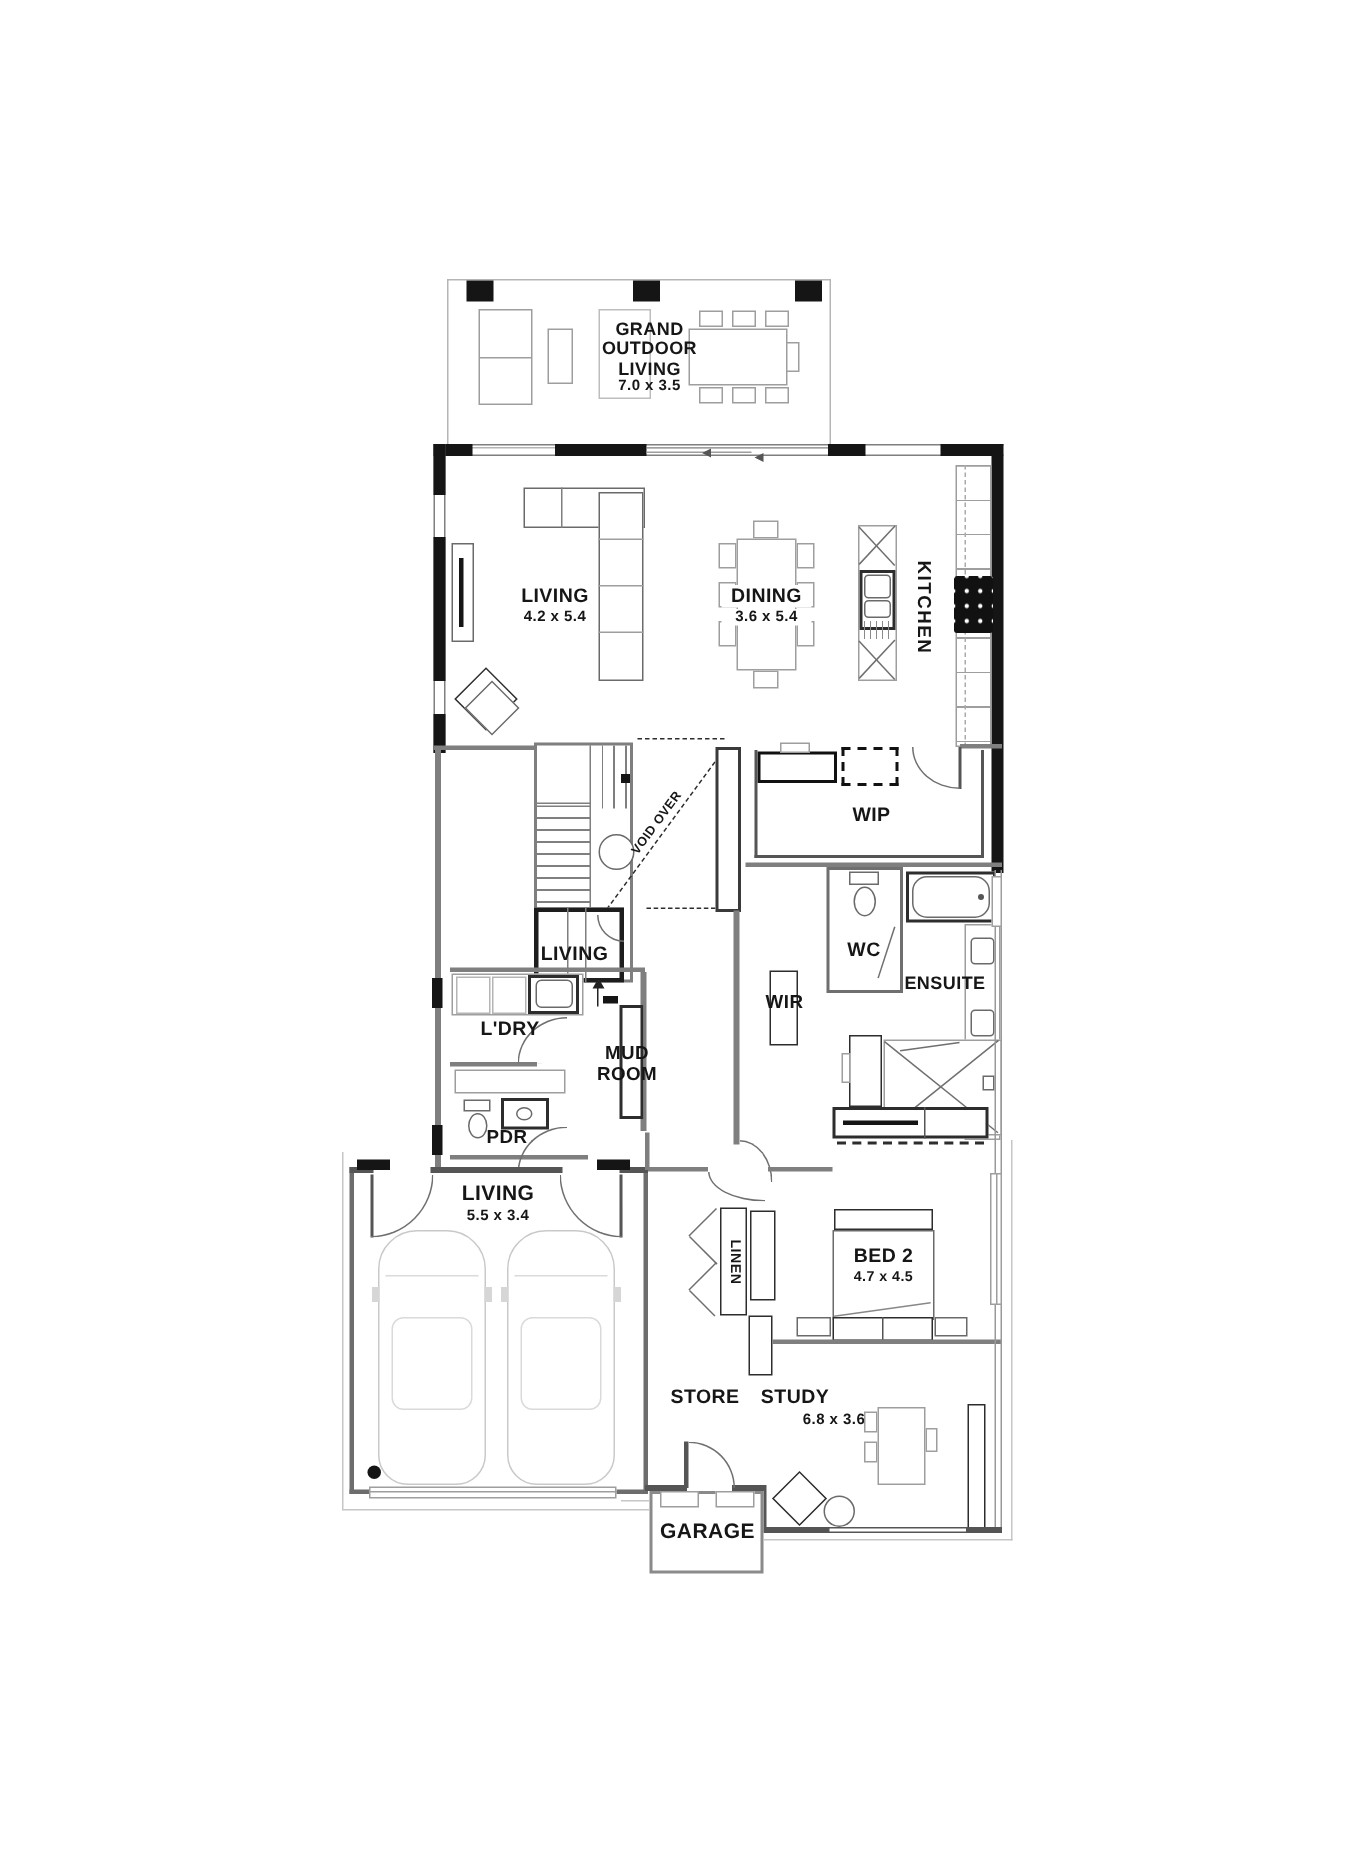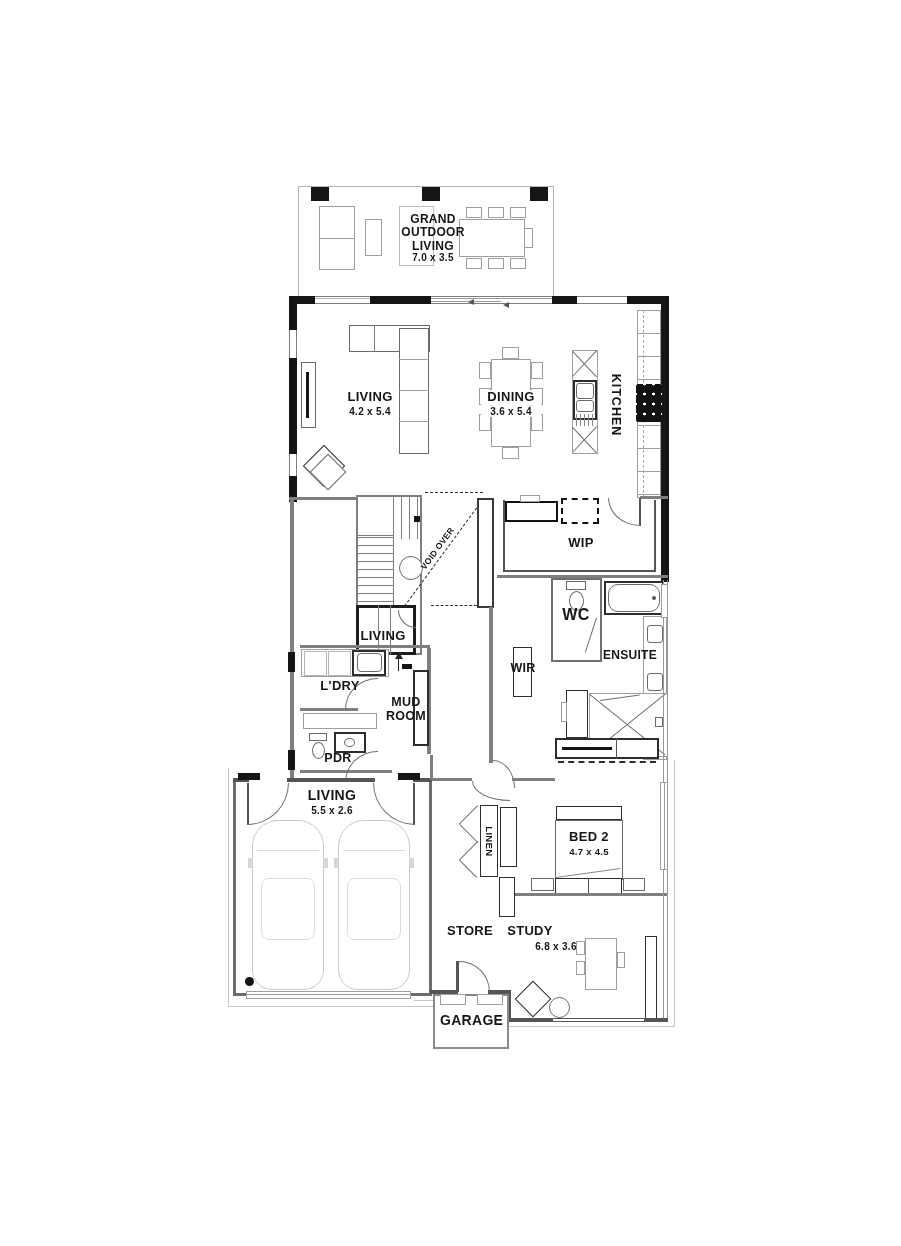--- a/index.html
+++ b/index.html
@@ -155,21 +155,21 @@
   <div class="a w" style="left:288px;top:652px;width:7px;height:20px"></div>
   <div class="a w" style="left:288px;top:750px;width:7px;height:20px"></div>
   <div class="a gw" style="left:300px;top:645px;width:130px;height:3px"></div>
   <div class="a gw" style="left:300px;top:708px;width:58px;height:3px"></div>
   <div class="a gw" style="left:300px;top:770px;width:92px;height:3px"></div>
 
   <div class="a room" style="left:551px;top:578px;width:51px;height:84px;border-color:#6f6f6f"></div>
   <div class="a fm" style="left:566px;top:581px;width:20px;height:9px"></div>
   <div class="a fm" style="left:569px;top:591px;width:15px;height:20px;border-radius:50%"></div>
   <div class="a dg" style="left:597px;top:618px;width:36px;transform:rotate(108deg)"></div>
-  <div class="lbl" style="left:556px;top:606px;width:40px;font-size:16px">WC</div>
+  <div class="lbl" style="left:556px;top:626px;width:40px;font-size:13px">WC</div>
 
   <div class="a fd" style="left:604px;top:581px;width:60px;height:34px"></div>
   <div class="a fm" style="left:608px;top:584px;width:52px;height:28px;border-radius:10px"></div>
   <div class="a" style="left:652px;top:596px;width:4px;height:4px;background:#555;border-radius:50%"></div>
   <div class="a f" style="left:643px;top:616px;width:24px;height:144px"></div>
   <div class="a fm" style="left:647px;top:625px;width:16px;height:18px;border-radius:3px"></div>
   <div class="a fm" style="left:647px;top:673px;width:16px;height:18px;border-radius:3px"></div>
   <div class="a f" style="left:589px;top:693px;width:79px;height:64px"></div>
   <div class="a dg" style="left:590px;top:694px;width:97px;transform:rotate(38.8deg)"></div>
   <div class="a dg" style="left:666px;top:694px;width:97px;transform:rotate(141.2deg)"></div>
@@ -193,21 +193,21 @@
   <div class="a fl" style="left:328px;top:651px;width:23px;height:25px;border-color:#b5b5b5"></div>
   <div class="a fd" style="left:352px;top:650px;width:34px;height:26px"></div>
   <div class="a fm" style="left:357px;top:653px;width:25px;height:19px;border-radius:4px"></div>
   <div class="a arc tl" style="left:345px;top:678px;width:33px;height:31px"></div>
   <div class="lbl" style="left:312px;top:679px;width:56px;font-size:13px">L'DRY</div>
 
   <div class="a fd" style="left:413px;top:670px;width:16px;height:76px"></div>
   <div class="a" style="left:398px;top:658px;width:1px;height:13px;background:#222"></div>
   <div class="a tri-up" style="left:395px;top:652px"></div>
   <div class="a w" style="left:402px;top:664px;width:10px;height:5px"></div>
-  <div class="lbl wrap" style="left:380px;top:695px;width:52px;font-size:12.5px">MUD ROOM</div>
+  <div class="lbl wrap" style="left:392px;top:695px;width:52px;font-size:12.5px">MUD ROOM</div>
 
   <div class="a f" style="left:303px;top:713px;width:74px;height:16px"></div>
   <div class="a fm" style="left:309px;top:733px;width:18px;height:8px"></div>
   <div class="a fm" style="left:312px;top:742px;width:13px;height:17px;border-radius:50%"></div>
   <div class="a fd" style="left:334px;top:732px;width:32px;height:21px"></div>
   <div class="a fm" style="left:344px;top:738px;width:11px;height:9px;border-radius:50%"></div>
   <div class="a arc tl" style="left:345px;top:751px;width:33px;height:31px"></div>
   <div class="lbl" style="left:316px;top:751px;width:44px;font-size:12.5px">PDR</div>
 
   <div class="a" style="left:233px;top:778px;width:199px;height:218px;border:3px solid #6d6d6d;border-top:none;background:#fff"></div>
@@ -228,21 +228,21 @@
   <div class="a" style="left:323px;top:858px;width:5px;height:10px;background:#d6d6d6"></div>
   <div class="a fl" style="left:338px;top:820px;width:72px;height:170px;border-radius:26px 26px 20px 20px;border-width:1.5px"></div>
   <div class="a fl" style="left:347px;top:878px;width:54px;height:62px;border-radius:8px;border-color:#dadada"></div>
   <div class="a" style="left:343px;top:850px;width:62px;height:1px;background:#dadada"></div>
   <div class="a" style="left:334px;top:858px;width:5px;height:10px;background:#d6d6d6"></div>
   <div class="a" style="left:409px;top:858px;width:5px;height:10px;background:#d6d6d6"></div>
   <div class="a w" style="left:245px;top:977px;width:9px;height:9px;border-radius:50%"></div>
   <div class="a f" style="left:246px;top:991px;width:165px;height:8px"></div>
   <div class="a" style="left:246px;top:994px;width:165px;height:1px;background:#9e9e9e"></div>
   <div class="lbl" style="left:290px;top:788px;width:84px;font-size:14px">LIVING</div>
-  <div class="lbl" style="left:290px;top:805px;width:84px;font-size:10px">5.5 x 2.6</div>
+  <div class="lbl" style="left:290px;top:805px;width:84px;font-size:10px">5.5 x 3.4</div>
 
   <div class="a gw" style="left:430px;top:755px;width:3px;height:25px"></div>
   <div class="a gw" style="left:432px;top:778px;width:40px;height:3px"></div>
   <div class="a gw" style="left:512px;top:778px;width:43px;height:3px"></div>
   <div class="a arc bl" style="left:472px;top:781px;width:38px;height:20px"></div>
   <div class="a fd" style="left:480px;top:805px;width:18px;height:72px;border-width:1.5px"></div>
   <div class="lbl rot90" style="left:461px;top:836px;width:56px;font-size:9.5px">LINEN</div>
   <div class="a dg" style="left:478px;top:806px;width:26px;transform:rotate(135deg)"></div>
   <div class="a dg" style="left:460px;top:824px;width:26px;transform:rotate(45deg)"></div>
   <div class="a dg" style="left:478px;top:842px;width:26px;transform:rotate(135deg)"></div>

